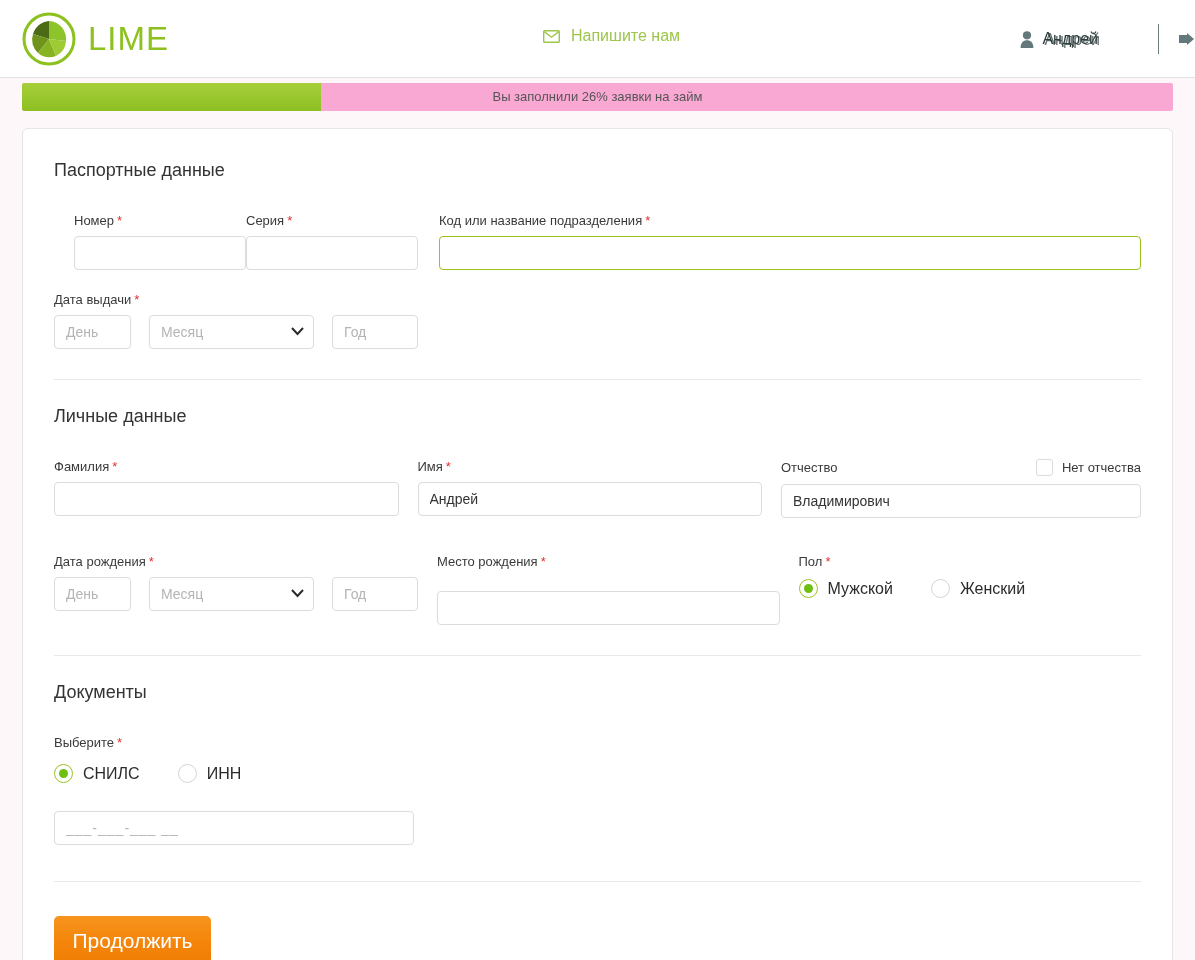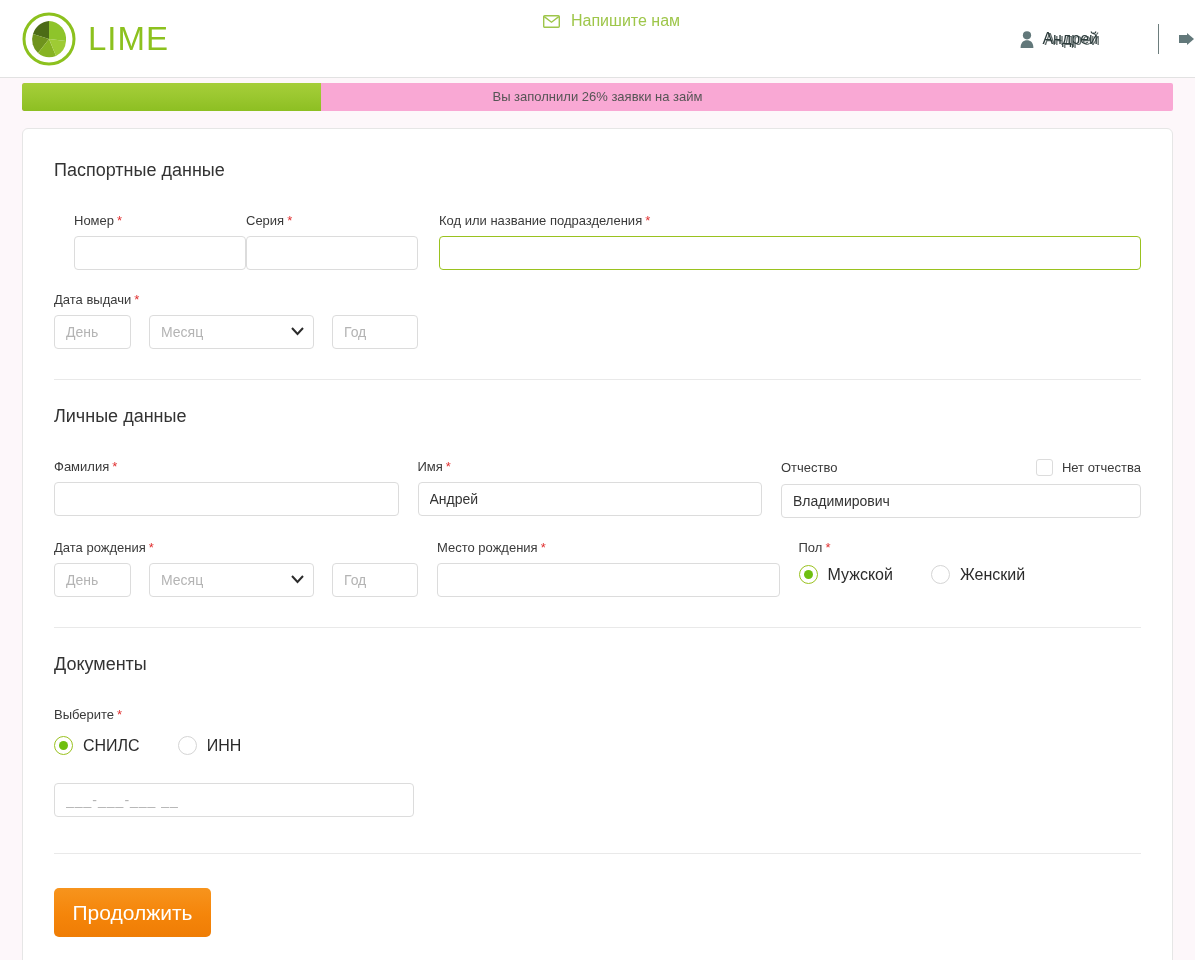--- a/index.html
+++ b/index.html
@@ -25,21 +25,21 @@
   }
   .logo-mark { width: 54px; height: 54px; display:block; }
   .logo-text {
     font-size: 33px;
     letter-spacing: 1px;
     color: #8cc11e;
     font-weight: 400;
   }
   .contact-link {
     position: absolute;
-    left: 543px; top: 12px;
+    left: 543px; top: 27px;
     display: flex; align-items: center; gap: 11px;
     color: #9ec64a;
     font-size: 16px;
     text-decoration: none;
     cursor: pointer;
   }
   .mail-icon { width: 17px; height: 13px; display:block; }
 
   .user-area {
     position: absolute;
@@ -363,41 +363,41 @@
           <span class="lbl" style="margin-bottom:0;">Отчество</span>
           <span class="chk-row">
             <span class="chk-box"></span>
             <span class="chk-lbl">Нет отчества</span>
           </span>
         </div>
         <input class="inp" type="text" value="Владимирович" style="">
       </div>
     </div>
 
-    <div class="row" style="margin-top:22px;">
+    <div class="row" style="margin-top:36px;">
 
       <div class="field">
         <span class="lbl">
           <span>Дата рождения</span><span class="req">*</span>
         </span>
         <div style="display:flex;align-items:center;">
           <input class="inp w-day" type="text" placeholder="День" style="">
           <div class="sel-wrap w-month gap-18">
             <select class="sel">
               <option>Месяц</option>
             </select>
             <svg class="chev" viewBox="0 0 13 9">
               <path d="M1 1 L6.5 7 L12 1" fill="none" stroke="#2b2b2b" stroke-width="2"></path>
             </svg>
           </div>
           <input class="inp w-year gap-18b" type="text" placeholder="Год" style="">
         </div>
       </div>
 
-      <div class="field w-mesto" style="margin-left:19px;">
+      <div class="field w-mesto" style="margin-left:19px;gap:14px;">
         <span class="lbl">
           <span>Место рождения</span><span class="req">*</span>
         </span>
         <input class="inp" type="text" value="" style="">
       </div>
 
       <div class="field" style="margin-left:19px;width:360px;">
         <span class="lbl">
           <span>Пол</span><span class="req">*</span>
         </span>

